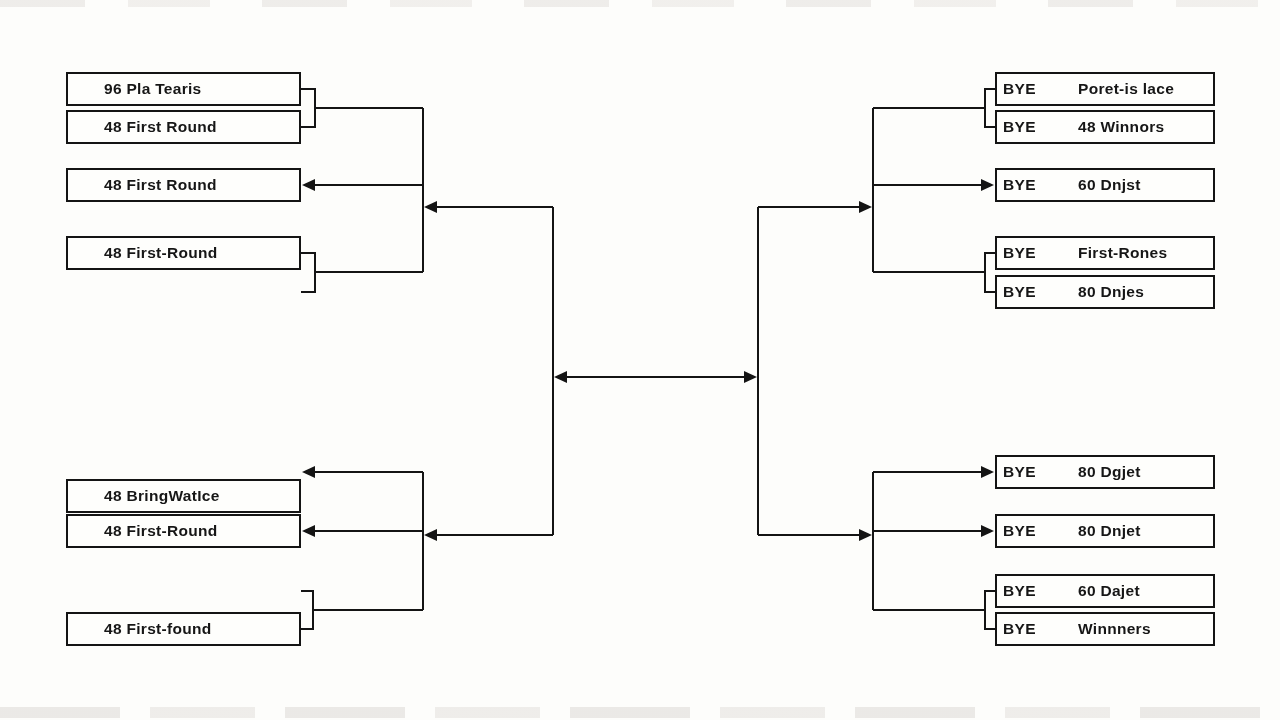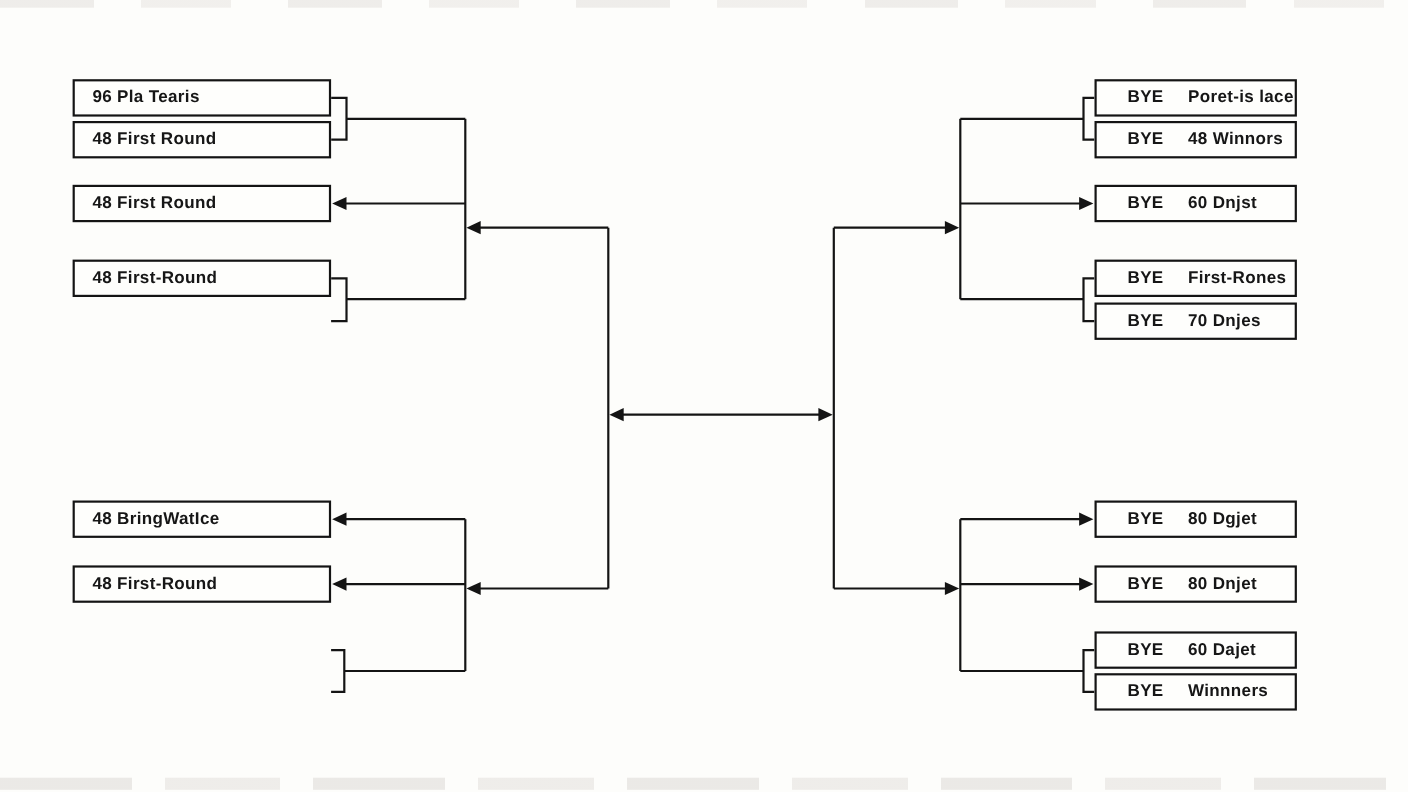--- a/index.html
+++ b/index.html
@@ -18,23 +18,23 @@
     border:2px solid #141414;
     display:flex;
     align-items:center;
     color:#161616;
     font-size:15.5px;
     font-weight:bold;
     letter-spacing:.3px;
     white-space:nowrap;
   }
   .box.left{left:66px;width:235px;padding-left:16px;}
-  .box.right{left:995px;width:184px;padding-left:28px;}
+  .box.right{left:995px;width:220px;padding-left:6px;}
   .box .tag{display:inline-block;width:55px;flex:0 0 55px;}
-  .box .lbl{display:inline-block;}
+  .box .lbl{display:inline-block;margin-left:20px;}
   
   .edge{
     position:absolute;left:0;width:1280px;pointer-events:none;
   }
   .edge.top{
     top:0;height:7px;
     background:repeating-linear-gradient(90deg,
       #eceae7 0px,#eceae7 85px,rgba(0,0,0,0) 85px,rgba(0,0,0,0) 128px,
       #efedea 128px,#efedea 210px,rgba(0,0,0,0) 210px,rgba(0,0,0,0) 262px);
     opacity:.85;
@@ -120,46 +120,49 @@
   <div class="box left" style="top:110px">
       <span class="lbl">48 First Round</span>
     </div>
   <div class="box left" style="top:168px">
       <span class="lbl">48 First Round</span>
     </div>
   <div class="box left" style="top:236px">
       <span class="lbl">48 First-Round</span>
     </div>
 
-  <div class="box left" style="top:455px">
+  <div class="box left" style="top:479px">
       <span class="lbl">48 BringWatIce</span>
     </div>
   <div class="box left" style="top:514px">
       <span class="lbl">48 First-Round</span>
+    </div>
+  <div class="box left" style="top:612px">
+      <span class="lbl">48 First-found</span>
     </div>
 
   <div class="box right" style="top:72px">
       <span class="tag">BYE</span>
       <span class="lbl">Poret-is lace</span>
     </div>
   <div class="box right" style="top:110px">
       <span class="tag">BYE</span>
       <span class="lbl">48 Winnors</span>
     </div>
   <div class="box right" style="top:168px">
       <span class="tag">BYE</span>
       <span class="lbl">60 Dnjst</span>
     </div>
   <div class="box right" style="top:236px">
       <span class="tag">BYE</span>
       <span class="lbl">First-Rones</span>
     </div>
   <div class="box right" style="top:275px">
       <span class="tag">BYE</span>
-      <span class="lbl">70 Dnjes</span>
+      <span class="lbl">80 Dnjes</span>
     </div>
 
   <div class="box right" style="top:455px">
       <span class="tag">BYE</span>
       <span class="lbl">80 Dgjet</span>
     </div>
   <div class="box right" style="top:514px">
       <span class="tag">BYE</span>
       <span class="lbl">80 Dnjet</span>
     </div>

